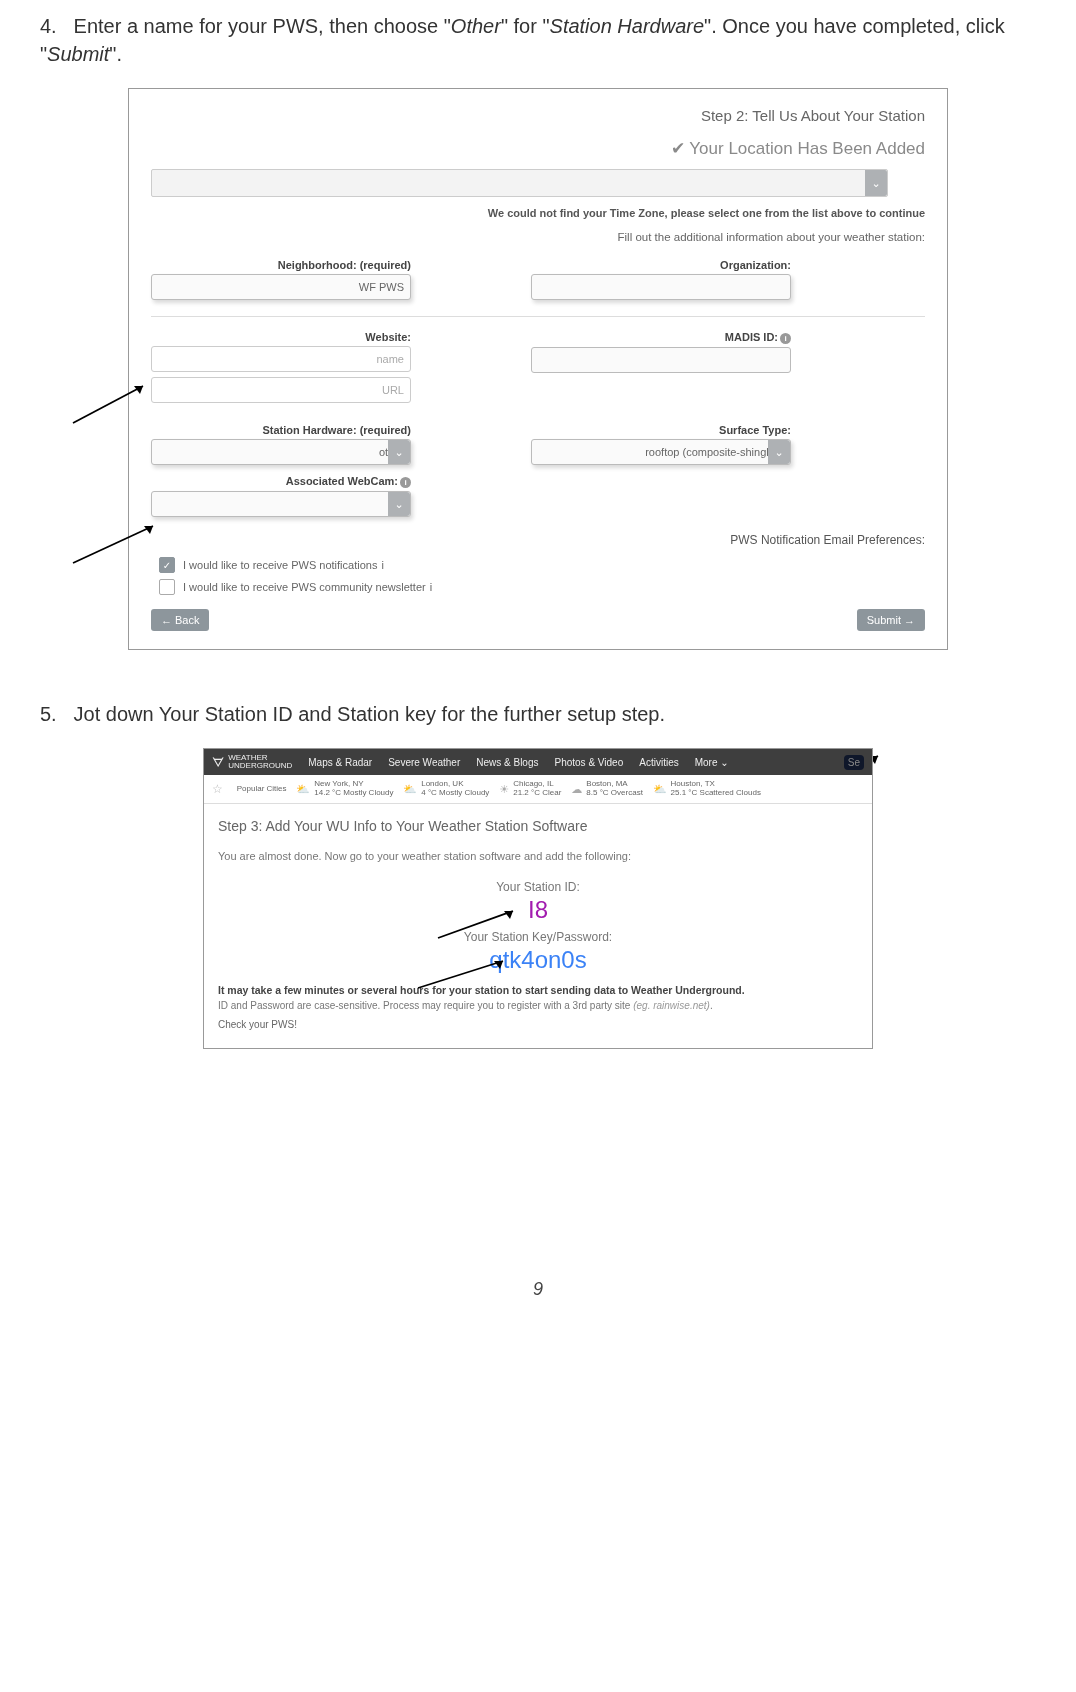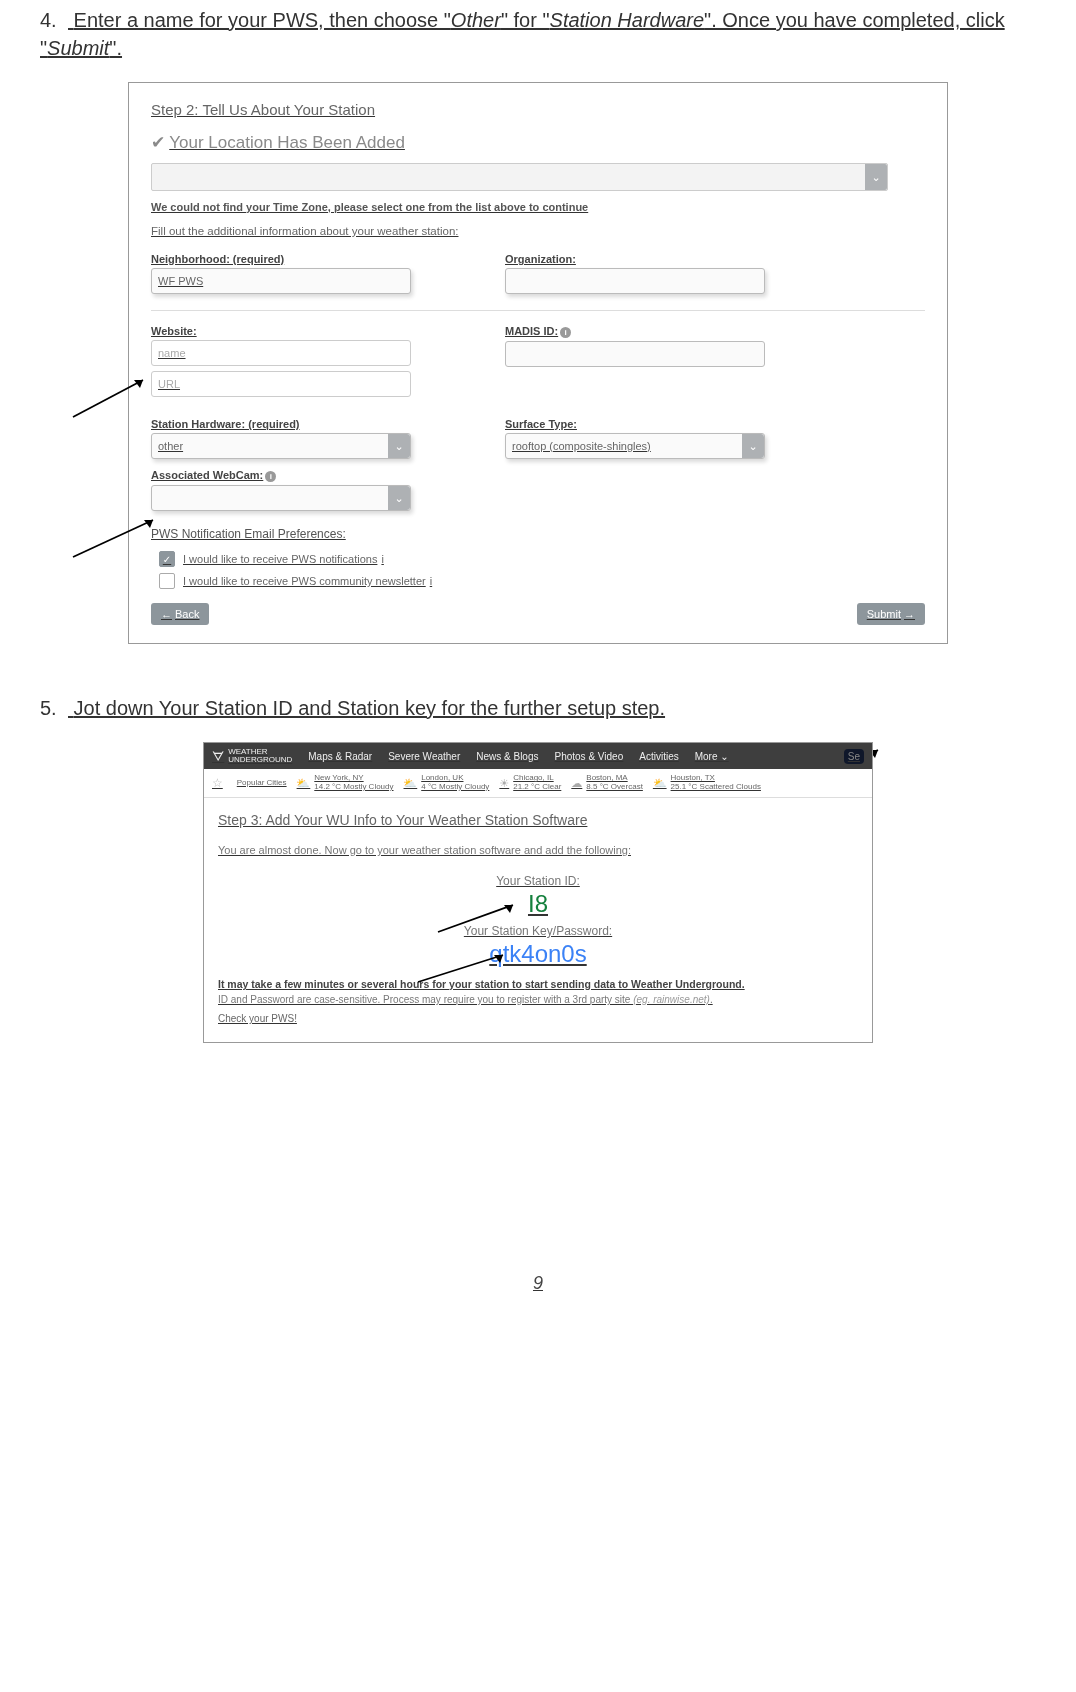--- a/index.html
+++ b/index.html
@@ -4,25 +4,24 @@
 <style>
   body {
     font-family: Arial, Helvetica, sans-serif;
     background: #fff;
     margin: 0;
     padding: 0;
     color: #333;
   }
   .page {
     width: 1076px;
-    margin: 6px auto;
+    margin: 12px auto;
     padding: 0 40px 40px 40px;
     box-sizing: border-box;
     position: relative;
-    text-decoration: underline;
   }
   .instruction {
     font-size: 20px;
     color: #333;
     margin: 0 0 20px 0;
     line-height: 1.4;
   }
   .instruction .num {
     display: inline-block;
     width: 28px;
@@ -30,20 +29,21 @@
   .instruction .txt {
     display: inline;
   }
   .instruction em.i { font-style: italic; }
   
   
   .shot1-wrap {
     position: relative;
     margin: 0 auto 50px auto;
     width: 820px;
+    text-align: right;
   }
   .shot1 {
     border: 1px solid #999;
     background: #fff;
     padding: 18px 22px 18px 22px;
     font-size: 12px;
     color: #555;
     box-sizing: border-box;
   }
   .step-title {
@@ -89,21 +89,21 @@
     font-weight: bold;
     margin: 10px 0 12px 0;
   }
   .fillout {
     color: #666;
     font-size: 11.5px;
     margin-bottom: 16px;
   }
   .formrow {
     display: flex;
-    gap: 94px;
+    gap: 120px;
     margin-bottom: 16px;
   }
   .formcol {
     width: 260px;
   }
   .lbl {
     font-size: 11px;
     color: #444;
     font-weight: bold;
     margin-bottom: 3px;
@@ -281,21 +281,21 @@
   }
   .centerblk {
     text-align: center;
   }
   .ysid-lbl {
     font-size: 12px;
     color: #777;
   }
   .ysid-val {
     font-size: 24px;
-    color: #15803d;
+    color: #a21caf;
     margin: 2px 0 6px 0;
     text-align: center;
   }
   .ykey-lbl {
     font-size: 12px;
     color: #777;
   }
   .ykey-val {
     font-size: 24px;
     color: #3b82f6;

